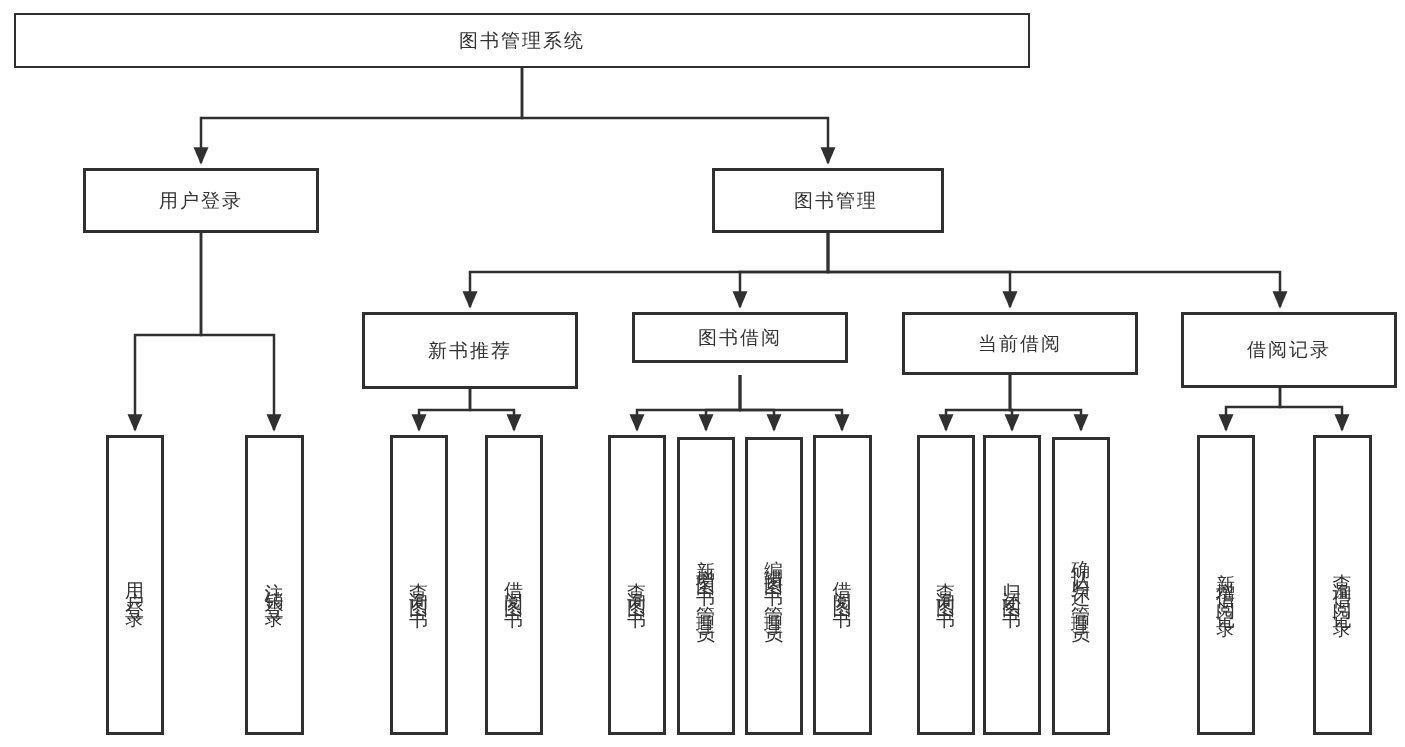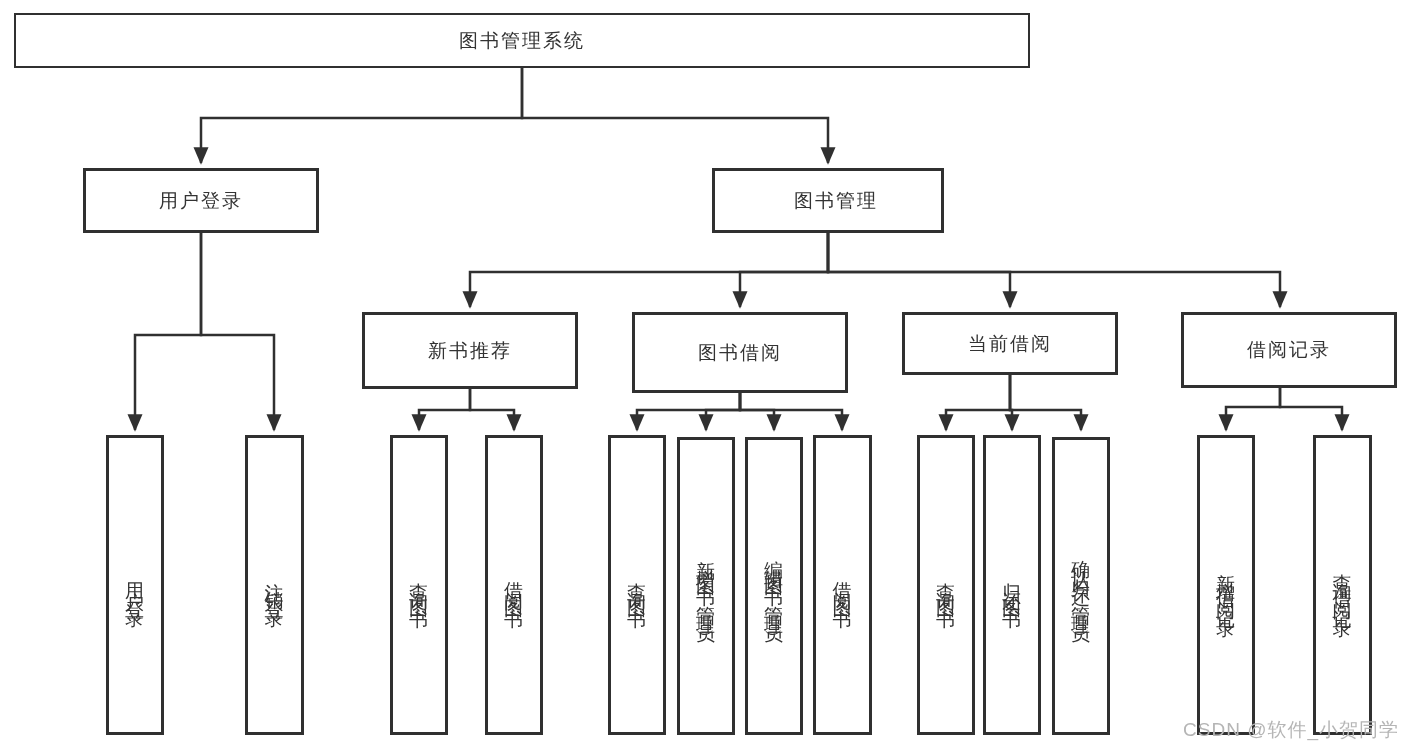--- a/index.html
+++ b/index.html
@@ -102,24 +102,24 @@
   <div class="node h" style="left:83px; top:168px; width:236px; height:65px;">
     <span>用户登录</span>
   </div>
   <div class="node h" style="left:712px; top:168px; width:232px; height:65px;padding-left:16px;">
     <span>图书管理</span>
   </div>
 
   <div class="node h" style="left:362px; top:312px; width:216px; height:77px;">
     <span>新书推荐</span>
   </div>
-  <div class="node h" style="left:632px; top:312px; width:216px; height:81px;">
+  <div class="node h" style="left:632px; top:312px; width:216px; height:51px;">
     <span>图书借阅</span>
   </div>
-  <div class="node h" style="left:902px; top:312px; width:216px; height:63px;">
+  <div class="node h" style="left:902px; top:312px; width:236px; height:63px;">
     <span>当前借阅</span>
   </div>
   <div class="node h" style="left:1181px; top:312px; width:216px; height:76px;text-align:right;">
     <span>借阅记录</span>
   </div>
 
   <div class="node v" style="left:106px; top:435px; width:58px; height:300px;">
     <span>用户登录</span>
   </div>
   <div class="node v" style="left:245px; top:435px; width:59px; height:300px;">
@@ -156,15 +156,14 @@
     <span>确认归还（管理员）</span>
   </div>
 
   <div class="node v" style="left:1197px; top:435px; width:58px; height:300px;">
     <span>新增借阅记录</span>
   </div>
   <div class="node v" style="left:1313px; top:435px; width:59px; height:300px;">
     <span>查询借阅记录</span>
   </div>
 
-  <div id="watermark">CSDN @软件_小贺同学</div>
 
 </div>
 
 </body></html>

